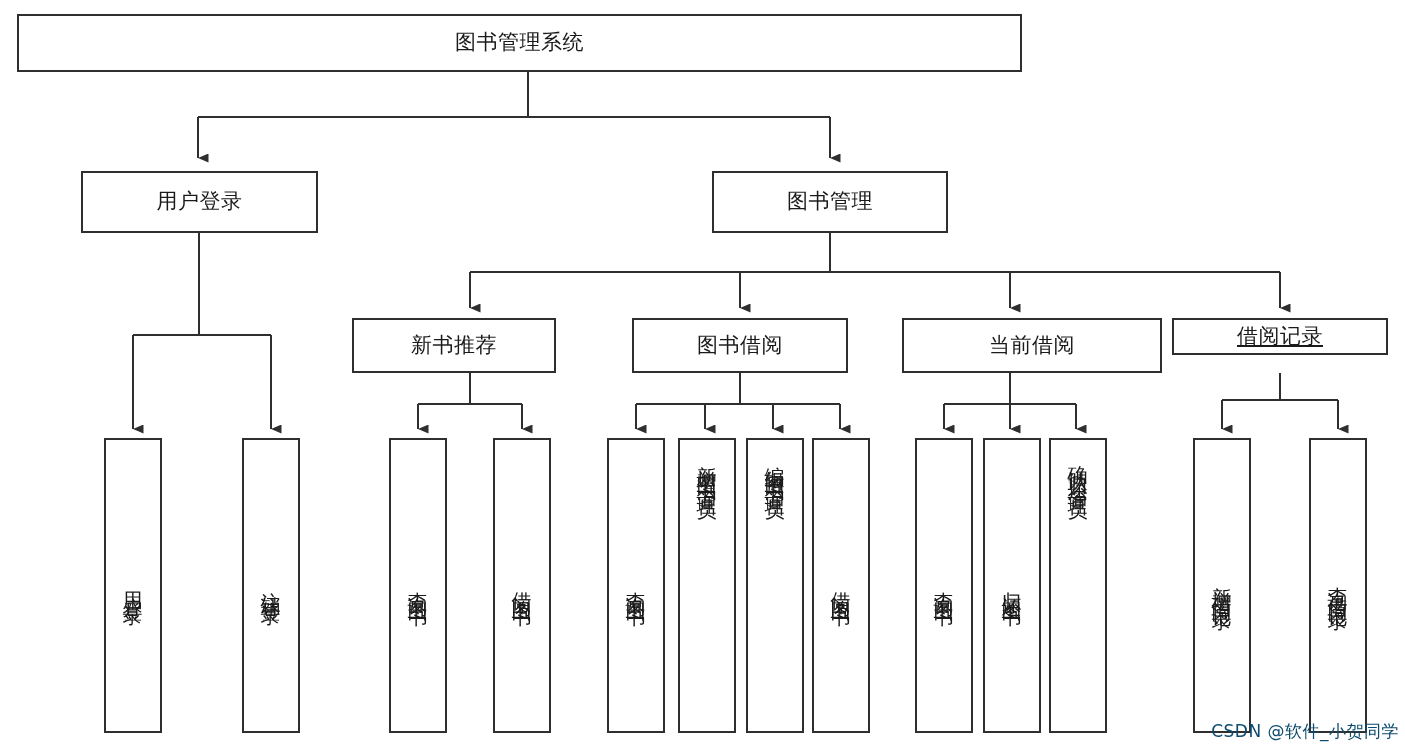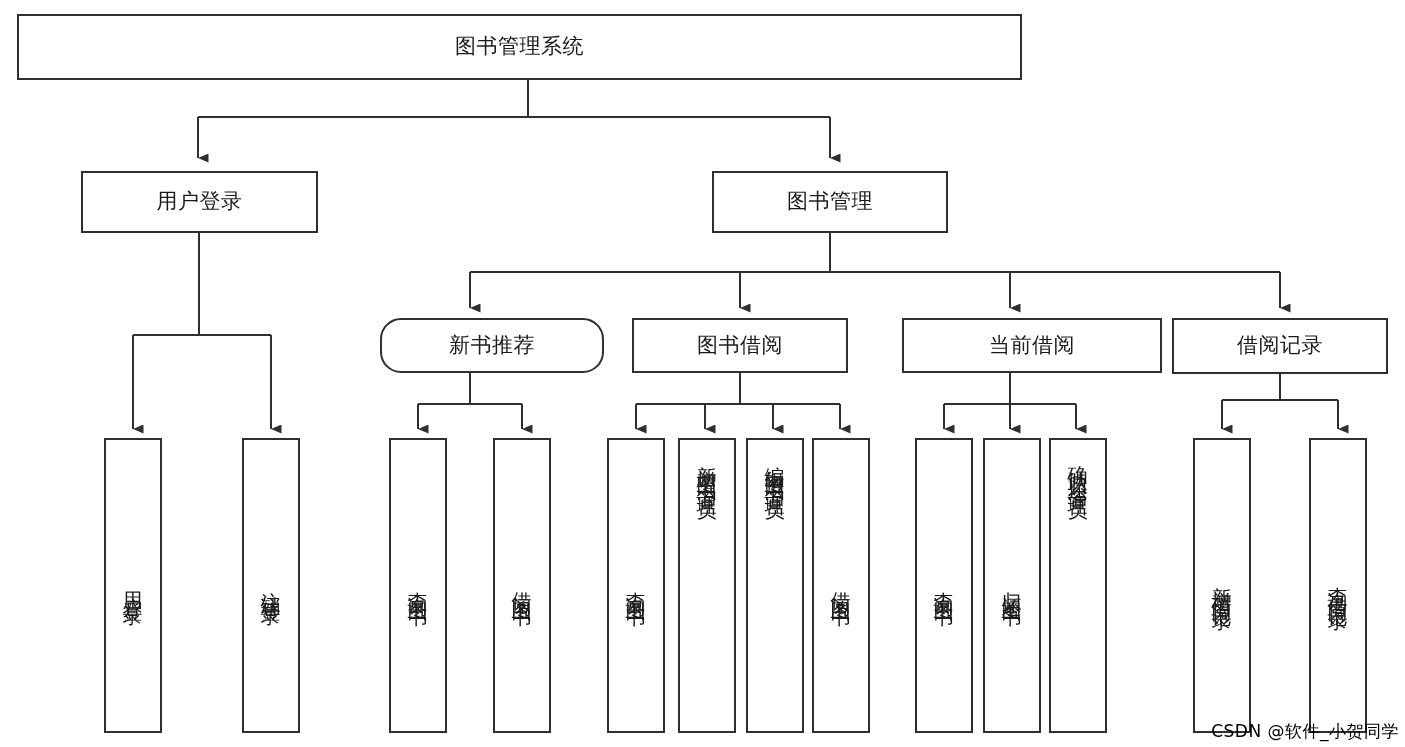--- a/index.html
+++ b/index.html
@@ -55,21 +55,21 @@
   }
   .node-box.vertical.center-text {
     align-items: center;
     padding-top: 0;
   }
   #watermark {
     position: absolute;
     right: 6px;
     bottom: 4px;
     font-size: 17px;
-    color: #000000;
+    color: #0c4a6e;
     letter-spacing: 0.5px;
     white-space: nowrap;
     pointer-events: none;
   }
 </style>
 </head>
 <body>
 
 <div id="diagram-root">
 
@@ -117,45 +117,45 @@
       <path d="M1076,404 L1076,429" marker-end="url(#arrowhead)"></path>
 
       <path d="M1280,373 L1280,400"></path>
       <path d="M1222,400 L1338,400"></path>
       <path d="M1222,400 L1222,429" marker-end="url(#arrowhead)"></path>
       <path d="M1338,400 L1338,429" marker-end="url(#arrowhead)"></path>
 
     </g>
   </svg>
 
-  <div class="node-box" style="left:17px; top:14px; width:1005px; height:66px;text-align:right;">
+  <div class="node-box" style="left:17px; top:14px; width:1005px; height:58px;text-align:right;">
     <span class="node-label">图书管理系统</span>
   </div>
 
   <div class="node-box" style="left:81px; top:171px; width:237px; height:62px;">
     <span class="node-label">用户登录</span>
   </div>
 
   <div class="node-box" style="left:712px; top:171px; width:236px; height:62px;">
     <span class="node-label">图书管理</span>
   </div>
 
-  <div class="node-box" style="left:380px; top:318px; width:224px; height:55px;border-radius:21px;">
+  <div class="node-box" style="left:352px; top:318px; width:204px; height:55px;">
     <span class="node-label">新书推荐</span>
   </div>
 
   <div class="node-box" style="left:632px; top:318px; width:216px; height:55px;text-align:center;">
     <span class="node-label">图书借阅</span>
   </div>
 
   <div class="node-box" style="left:902px; top:318px; width:260px; height:55px;">
     <span class="node-label">当前借阅</span>
   </div>
 
-  <div class="node-box" style="left:1172px; top:318px; width:216px; height:56px;">
+  <div class="node-box" style="left:1172px; top:318px; width:216px; height:37px;text-decoration:underline;">
     <span class="node-label">借阅记录</span>
   </div>
 
   <div class="node-box vertical center-text" style="left:104px; top:438px; width:58px; height:295px;">
     <span class="node-label">用户登录</span>
   </div>
 
   <div class="node-box vertical center-text" style="left:242px; top:438px; width:58px; height:295px;">
     <span class="node-label">注销登录</span>
   </div>

